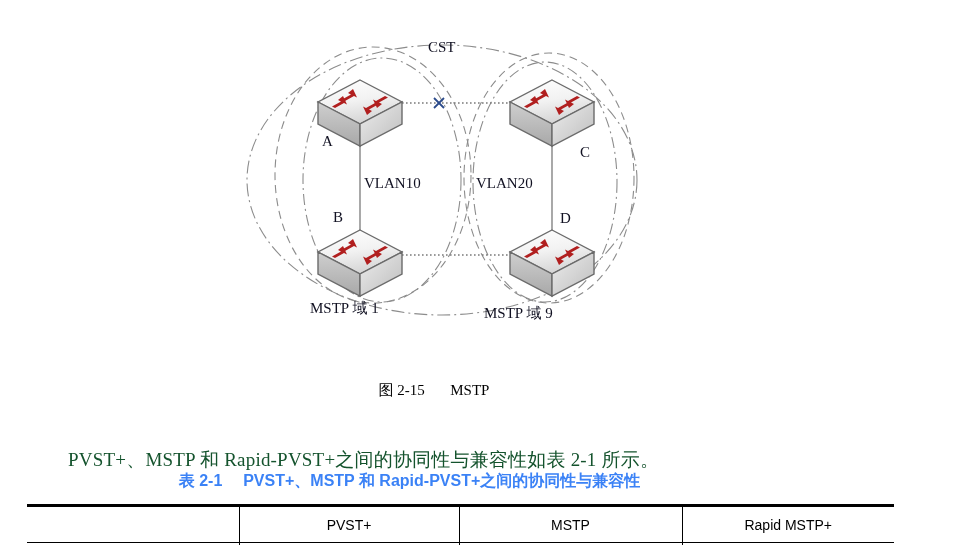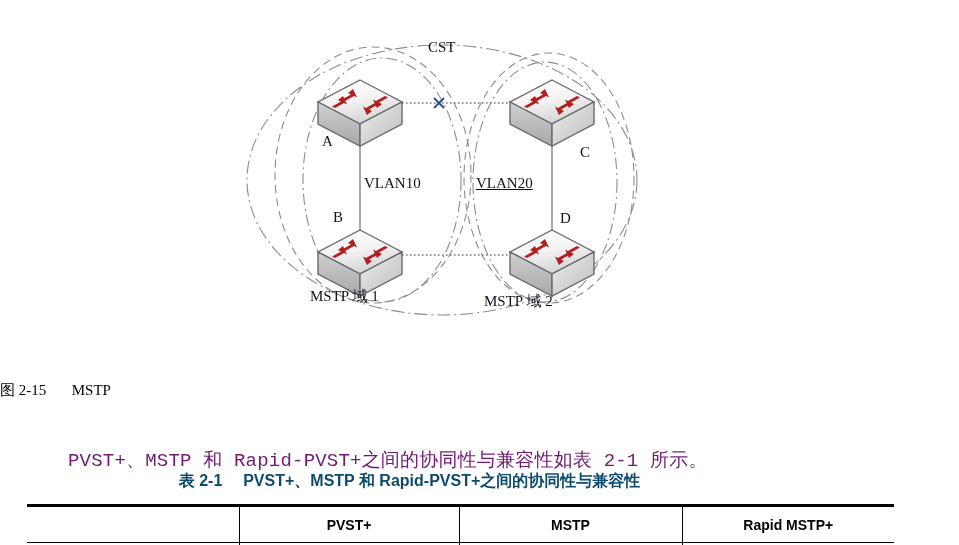--- a/index.html
+++ b/index.html
@@ -33,86 +33,88 @@
   .diagram-label {
     position: absolute;
     font-family: "Liberation Serif", "DejaVu Serif", serif;
     font-size: 15px;
     line-height: 1;
     color: #111122;
     white-space: nowrap;
   }
   .diagram-label.cjk {
     font-size: 15px;
+    margin-top: 12px;
   }
 
   #label-cst   { left: 428px; top: 40px; }
   #label-a     { left: 322px; top: 134px; }
   #label-b     { left: 333px; top: 210px; }
   #label-c     { left: 580px; top: 145px; }
   #label-d     { left: 560px; top: 211px; }
   #label-vlan10{ left: 364px; top: 176px; text-align: center; }
-  #label-vlan20{ left: 476px; top: 176px; text-decoration: underline; }
+  #label-vlan20{ left: 476px; top: 176px; }
   #label-domain1 { left: 310px; top: 289px; }
   #label-domain2 { left: 484px; top: 294px; }
 
   
   #figure-caption {
     position: absolute;
     left: 0;
     top: 381px;
     width: 868px;
+    text-align: center;
     font-family: "Liberation Serif", "DejaVu Serif", serif;
     font-size: 15px;
     color: #000;
   }
   #figure-caption .cap-gap { display: inline-block; width: 18px; }
 
   
   #body-paragraph {
     position: absolute;
     left: 68px;
     top: 428px;
-    font-family: Liberation Mono, monospace;
+    font-family: Liberation Serif, serif;
     font-size: 19px;
     letter-spacing: 0.2px;
-    color: #701a75;
+    color: #14532d;
     white-space: nowrap;
   }
 
   
   #table-title {
     position: absolute;
     left: 0;
     top: 471px;
     width: 819px;
     text-align: center;
     font-family: "Liberation Sans", "DejaVu Sans", sans-serif;
     font-weight: bold;
     font-size: 16px;
-    color: #0c4a6e;
+    color: #3b82f6;
   }
   #table-title .cap-gap { display: inline-block; width: 12px; }
 
   
   #data-table {
     position: absolute;
     left: 27px;
     top: 504px;
     width: 867px;
     border-collapse: collapse;
     table-layout: fixed;
     font-family: "Liberation Sans", "DejaVu Sans", sans-serif;
     font-size: 14px;
   }
   #data-table thead tr {
     height: 37px;
   }
   #data-table th {
-    font-weight: bold;
+    font-weight: normal;
     text-align: center;
     vertical-align: middle;
     border-top: 3px solid #000;
     border-bottom: 1.5px solid #000;
     border-left: 1.2px solid #000;
     padding: 0;
     color: #000;
   }
   #data-table th.col-first {
     border-left: none;
@@ -209,21 +211,21 @@
   </svg>
 
   <div class="diagram-label" id="label-cst">CST</div>
   <div class="diagram-label" id="label-a">A</div>
   <div class="diagram-label" id="label-b">B</div>
   <div class="diagram-label" id="label-c">C</div>
   <div class="diagram-label" id="label-d">D</div>
   <div class="diagram-label" id="label-vlan10">VLAN10</div>
   <div class="diagram-label" id="label-vlan20">VLAN20</div>
   <div class="diagram-label cjk" id="label-domain1">MSTP 域 1</div>
-  <div class="diagram-label cjk" id="label-domain2">MSTP 域 2</div>
+  <div class="diagram-label cjk" id="label-domain2">MSTP 域 9</div>
 </div>
 
 <div id="figure-caption">
   <span>图 2-15</span>
   <span class="cap-gap"></span>
   <span>MSTP</span>
 </div>
 
 <p id="body-paragraph">PVST+、MSTP 和 Rapid-PVST+之间的协同性与兼容性如表 2-1 所示。</p>
 

